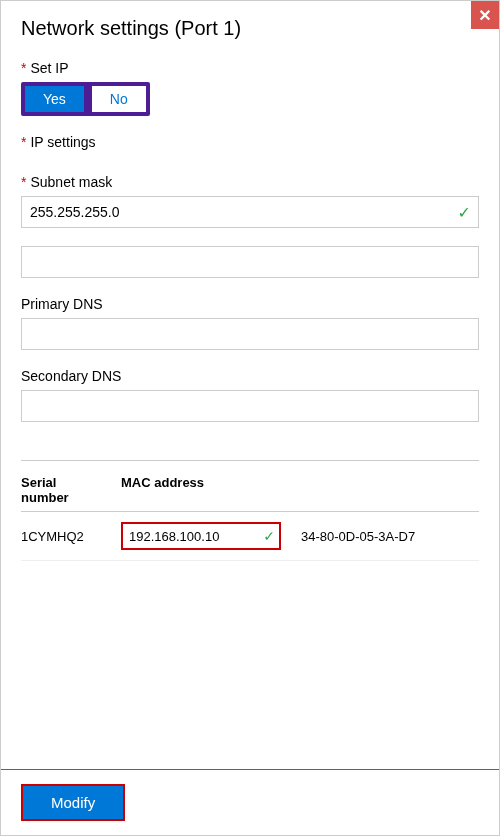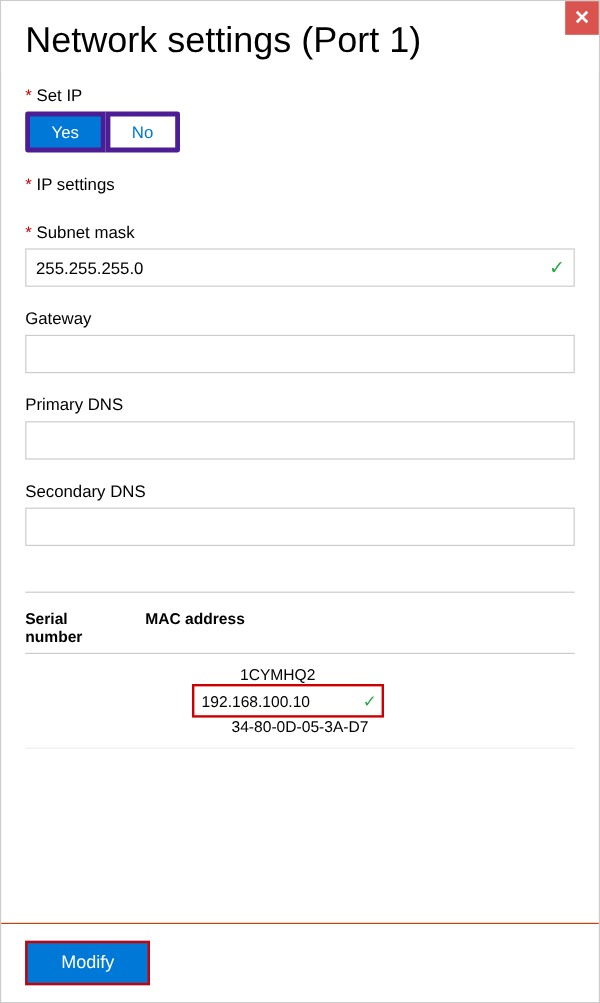--- a/index.html
+++ b/index.html
@@ -29,21 +29,21 @@
 
     .title-bar {
       display: flex;
       justify-content: space-between;
       align-items: center;
       padding: 16px 20px 10px 20px;
       background: #ffffff;
     }
 
     .title-text {
-      font-size: 30px;
+      font-size: 20px;
       font-weight: 400;
       color: #000000;
     }
 
     .close-button {
       background: #d9534f;
       border: none;
       width: 28px;
       height: 28px;
       display: flex;
@@ -188,21 +188,20 @@
 
     .col-mac {
       flex: 1;
     }
 
     .table-row {
       display: flex;
       align-items: center;
       padding: 10px 0;
       border-bottom: 1px solid #eeeeee;
-      flex-direction: column;
     }
 
     .table-cell {
       font-size: 13px;
       color: #000000;
     }
 
     .ip-cell-wrapper {
       position: relative;
       width: 160px;
@@ -284,21 +283,20 @@
         <span class="required-star">*</span>
         <span>Subnet mask</span>
       </div>
       <div class="input-wrapper">
         <input class="text-input" type="text" value="255.255.255.0" style="">
         <span class="input-checkmark">✓</span>
       </div>
     </div>
 
     <div class="field-group">
-      <div class="field-label">Gateway</div>
       <div class="input-wrapper">
         <input class="text-input" type="text" style="">
       </div>
     </div>
 
     <div class="field-group">
       <div class="field-label">Primary DNS</div>
       <div class="input-wrapper">
         <input class="text-input" type="text" style="">
       </div>

